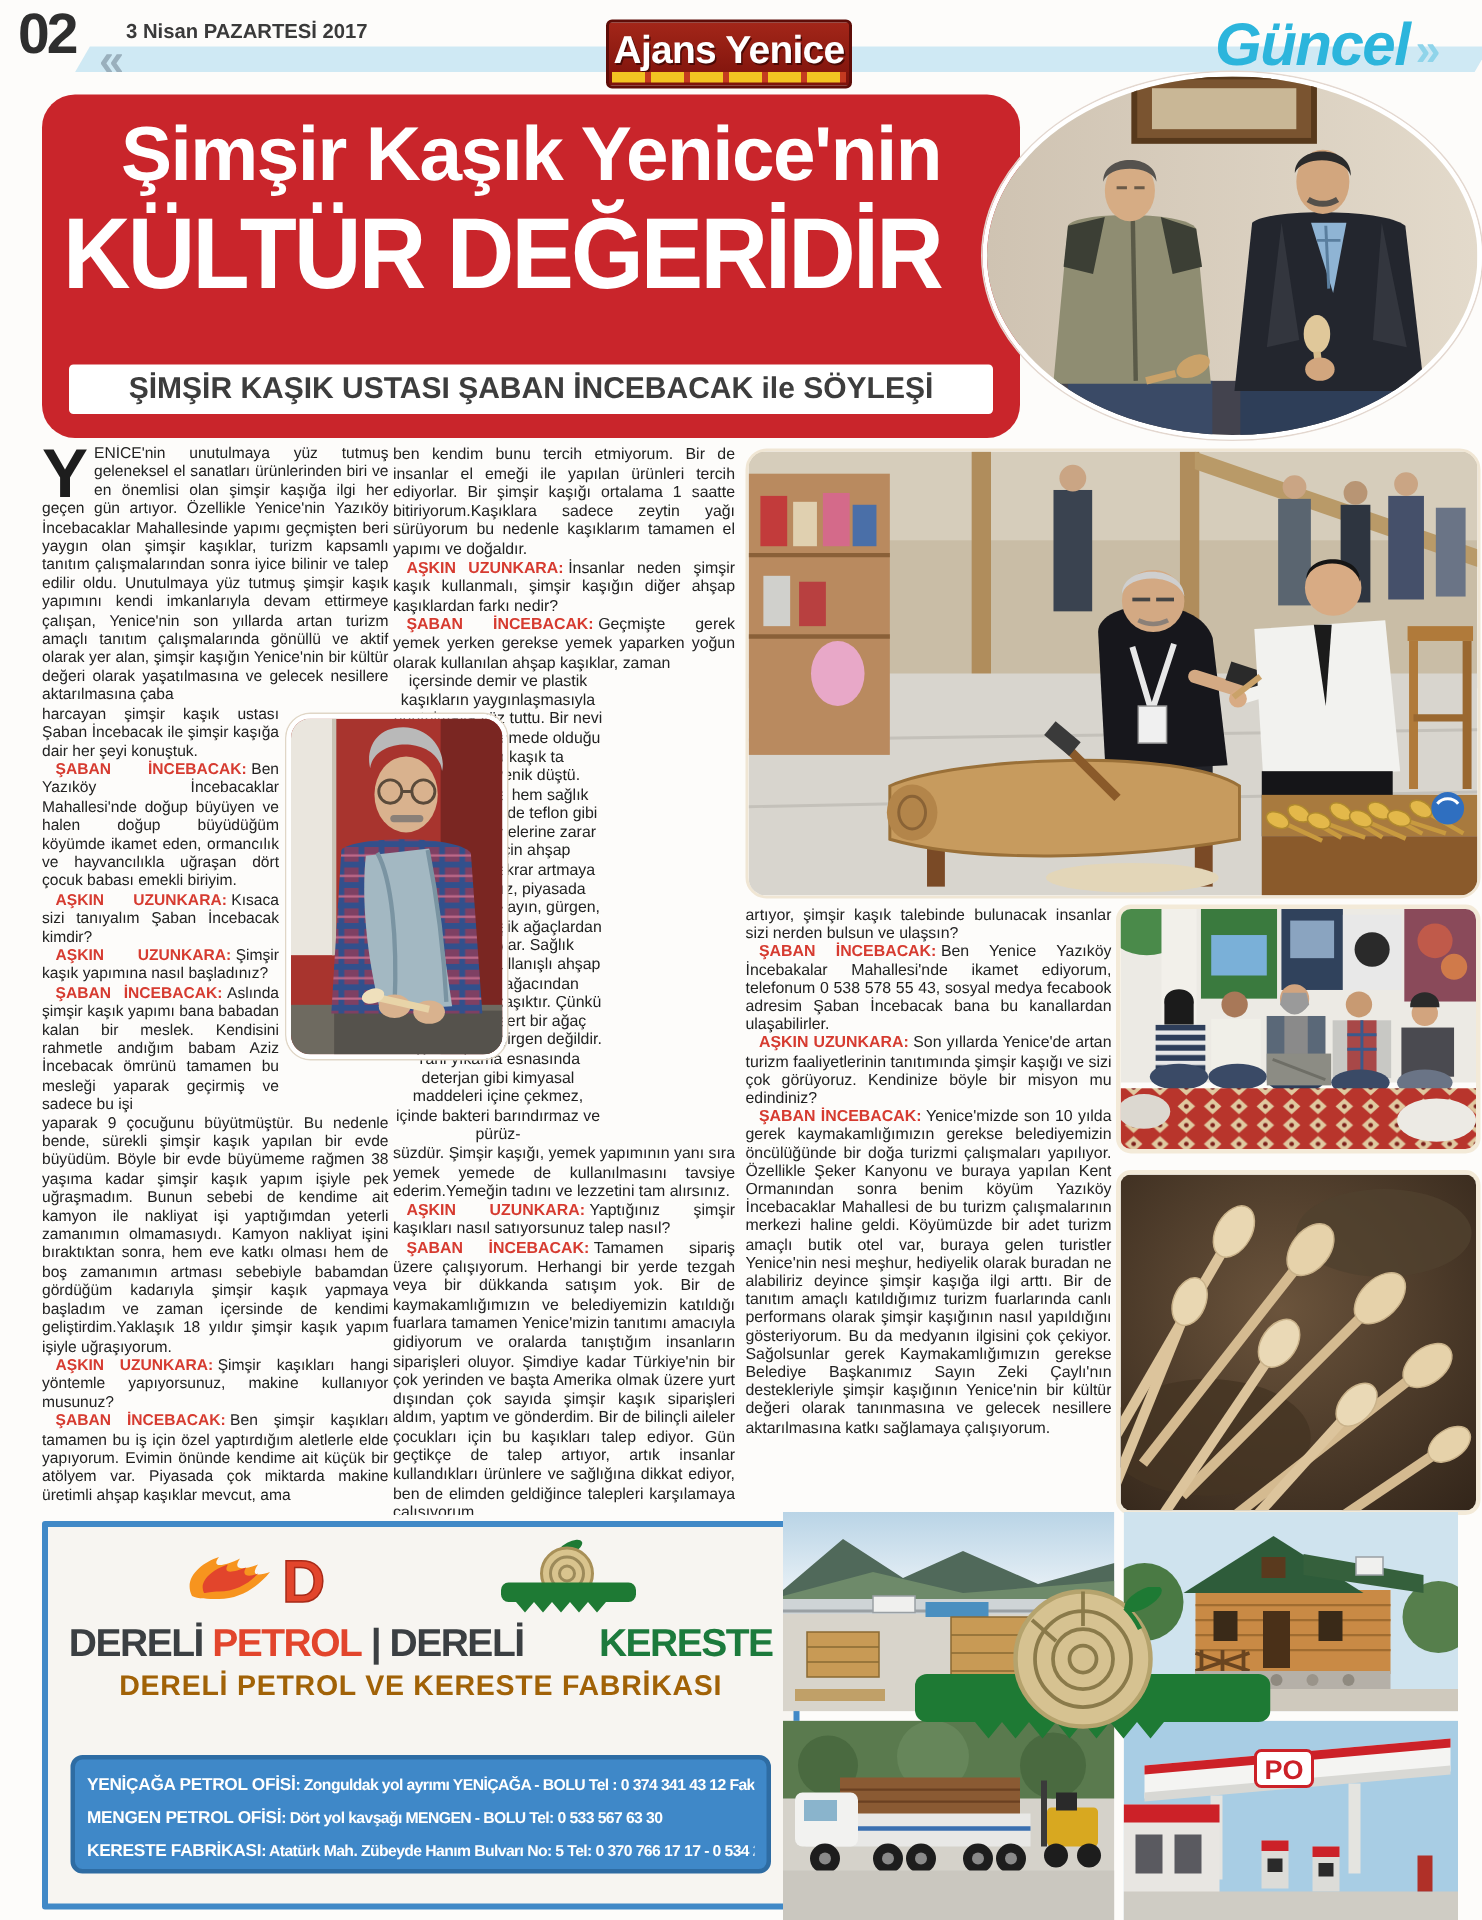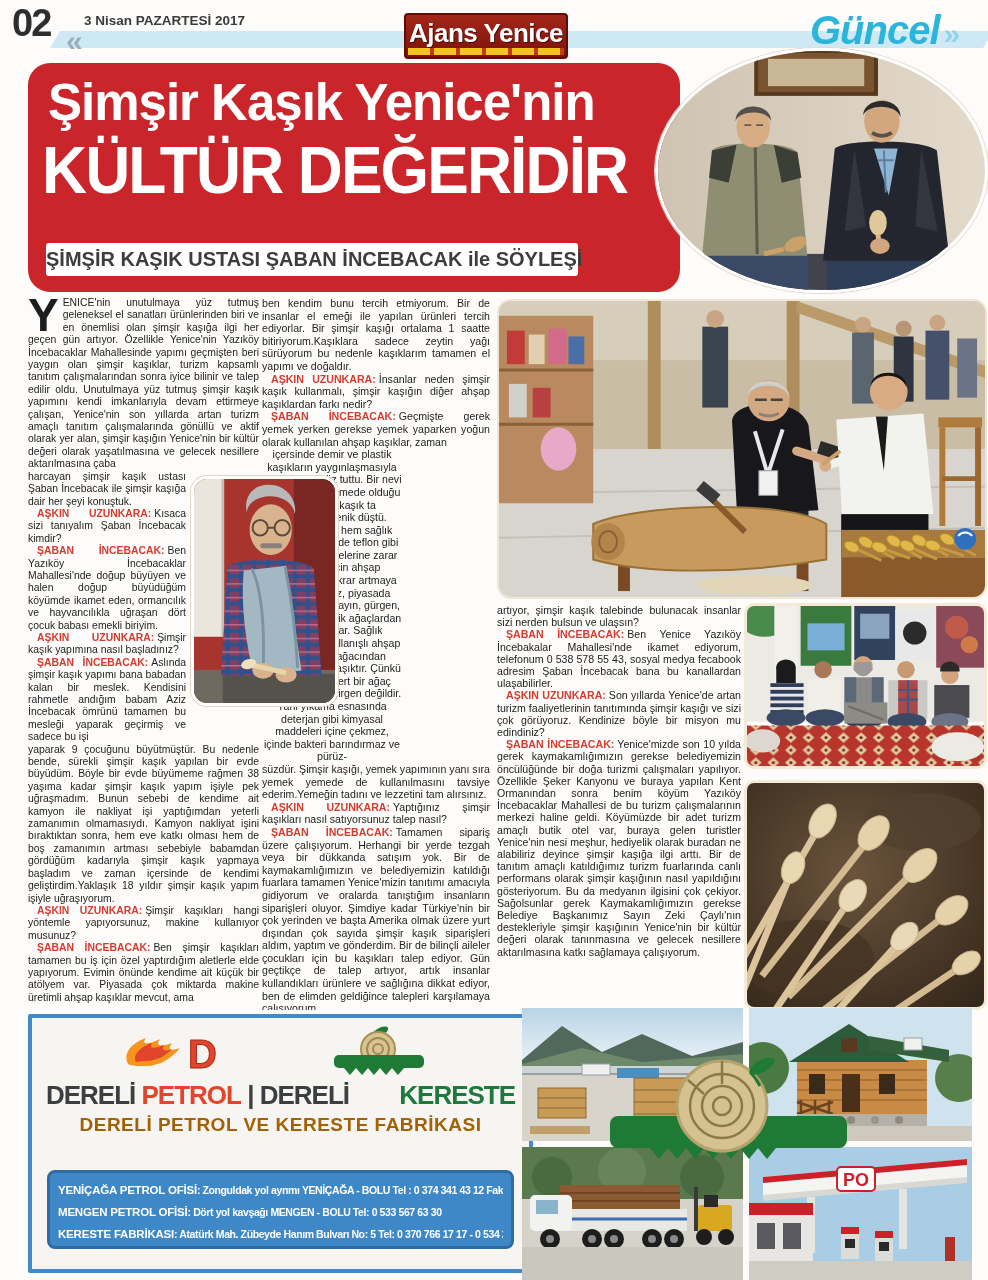--- a/index.html
+++ b/index.html
@@ -16,23 +16,23 @@
   .band { position:absolute; left:55px; top:31px; width:933px; height:17px; background:#cfe9f4; transform:skewX(-30deg); }
   .masthead { position:absolute; left:404px; top:13px; width:164px; height:46px; border-radius:4px;
     background:linear-gradient(#a32619,#7c120b); border:2px solid #5e0d08; text-align:center; z-index:2; }
   .mh-text { display:block; color:#fff; font-size:26px; font-weight:bold; line-height:36px; letter-spacing:-0.5px; text-shadow:1px 1px 0 #4a0a06; }
   .mh-strip { position:absolute; left:2px; right:2px; bottom:2px; height:7px;
     background:repeating-linear-gradient(90deg,#f2c422 0 22px,#c43a20 22px 26px); }
   .section { position:absolute; left:810px; top:8px; z-index:2; font-size:40px; font-weight:bold; font-style:italic; color:#2cb5dc; letter-spacing:-1px; }
   .chev-r { font-size:30px; color:#8fd4ea; margin-left:4px; font-style:normal; font-weight:bold; }
   
   .headline-box { position:absolute; left:28px; top:63px; width:652px; height:229px; background:#c9252b; border-radius:22px; z-index:1; }
-  .hl1 { position:absolute; left:20px; top:10px; width:612px; color:#fff; font-size:51px; font-weight:bold; letter-spacing:-1px; white-space:nowrap; }
+  .hl1 { position:absolute; left:20px; top:10px; width:612px; text-align:center; color:#fff; font-size:51px; font-weight:bold; letter-spacing:-1px; white-space:nowrap; }
   .hl2 { position:absolute; left:14px; top:68px; width:640px; color:#fff; font-size:67px; font-weight:bold; letter-spacing:-2px; white-space:nowrap; transform:scaleX(0.93); transform-origin:left; }
-  .subbar { position:absolute; left:18px; top:180px; width:532px; height:33px; background:#fff; border-radius:3px; text-align:center; font-size:20px; font-weight:bold; color:#3d3d3d; line-height:33px; white-space:nowrap; }
+  .subbar { position:absolute; left:18px; top:180px; width:616px; height:33px; background:#fff; border-radius:3px; text-align:center; font-size:20px; font-weight:bold; color:#3d3d3d; line-height:33px; white-space:nowrap; }
   
   .photo { position:absolute; overflow:hidden; }
   .photo svg { display:block; width:100%; height:100%; }
   .ellipse-photo { left:655px; top:48px; width:333px; height:245px; border-radius:50%; border:3px solid #fff; z-index:3; box-shadow:0 0 0 1px #e3d7cf; }
   .main-photo { left:497px; top:299px; width:490px; height:300px; border-radius:14px; border:2px solid #f0e6d4; }
   .inset-photo { left:191px; top:476px; width:147px; height:230px; border-radius:16px; border:3px solid #fff; box-shadow:0 0 0 1px #e0d6c6; z-index:2; }
   .group-photo { left:744px; top:603px; width:243px; height:166px; border-radius:10px; border:3px solid #f3ead8; }
   .spoons-photo { left:744px; top:780px; width:243px; height:230px; border-radius:10px; border:3px solid #f3ead8; }
   
   .col { position:absolute; overflow:hidden; text-align:justify; }
@@ -377,22 +377,22 @@
             <rect x="-3.5" width="7" height="110" fill="#d4ba90" stroke="none"></rect>
             <ellipse cy="-13" rx="10" ry="16" fill="#e6d2aa"></ellipse>
           </g>
       </g>
     </svg>
   </div>
 
   <div class="col col1">
     <p class="body"><span class="dropcap">Y</span><span>ENİCE'nin unutulmaya yüz tutmuş geleneksel el sanatları ürünlerinden biri ve en önemlisi olan şimşir kaşığa ilgi her geçen gün artıyor. Özellikle Yenice'nin Yazıköy İncebacaklar Mahallesinde yapımı geçmişten beri yaygın olan şimşir kaşıklar, turizm kapsamlı tanıtım çalışmalarından sonra iyice bilinir ve talep edilir oldu. Unutulmaya yüz tutmuş şimşir kaşık yapımını kendi imkanlarıyla devam ettirmeye çalışan, Yenice'nin son yıllarda artan turizm amaçlı tanıtım çalışmalarında gönüllü ve aktif olarak yer alan, şimşir kaşığın Yenice'nin bir kültür değeri olarak yaşatılmasına ve gelecek nesillere aktarılmasına çaba</span></p>
     <p class="narrow">harcayan şimşir kaşık ustası Şaban İncebacak ile şimşir kaşığa dair her şeyi konuştuk.</p>
+    <p class="narrow para"><span class="ql">ŞABAN İNCEBACAK:</span><span>Ben Yazıköy İncebacaklar Mahallesi'nde doğup büyüyen ve halen doğup büyüdüğüm köyümde ikamet eden, ormancılık ve hayvancılıkla uğraşan dört çocuk babası emekli biriyim.</span></p>
     <p class="narrow para"><span class="ql">AŞKIN UZUNKARA:</span><span>Kısaca sizi tanıyalım Şaban İncebacak kimdir?</span></p>
-    <p class="narrow para"><span class="ql">ŞABAN İNCEBACAK:</span><span>Ben Yazıköy İncebacaklar Mahallesi'nde doğup büyüyen ve halen doğup büyüdüğüm köyümde ikamet eden, ormancılık ve hayvancılıkla uğraşan dört çocuk babası emekli biriyim.</span></p>
     <p class="narrow para"><span class="ql">AŞKIN UZUNKARA:</span><span>Şimşir kaşık yapımına nasıl başladınız?</span></p>
     <p class="narrow para"><span class="ql">ŞABAN İNCEBACAK:</span><span>Aslında şimşir kaşık yapımı bana babadan kalan bir meslek. Kendisini rahmetle andığım babam Aziz İncebacak ömrünü tamamen bu mesleği yaparak geçirmiş ve sadece bu işi</span></p>
     <p>yaparak 9 çocuğunu büyütmüştür. Bu nedenle bende, sürekli şimşir kaşık yapılan bir evde büyüdüm. Böyle bir evde büyümeme rağmen 38 yaşıma kadar şimşir kaşık yapım işiyle pek uğraşmadım. Bunun sebebi de kendime ait kamyon ile nakliyat işi yaptığımdan yeterli zamanımın olmamasıydı. Kamyon nakliyat işini bıraktıktan sonra, hem eve katkı olması hem de boş zamanımın artması sebebiyle babamdan gördüğüm kadarıyla şimşir kaşık yapmaya başladım ve zaman içersinde de kendimi geliştirdim.Yaklaşık 18 yıldır şimşir kaşık yapım işiyle uğraşıyorum.</p>
     <p class="para"><span class="ql">AŞKIN UZUNKARA:</span><span>Şimşir kaşıkları hangi yöntemle yapıyorsunuz, makine kullanıyor musunuz?</span></p>
     <p class="para"><span class="ql">ŞABAN İNCEBACAK:</span><span>Ben şimşir kaşıkları tamamen bu iş için özel yaptırdığım aletlerle elde yapıyorum. Evimin önünde kendime ait küçük bir atölyem var. Piyasada çok miktarda makine üretimli ahşap kaşıklar mevcut, ama</span></p>
   </div>
 
   <div class="col col2">
     <p>ben kendim bunu tercih etmiyorum. Bir de insanlar el emeği ile yapılan ürünleri tercih ediyorlar. Bir şimşir kaşığı ortalama 1 saatte bitiriyorum.Kaşıklara sadece zeytin yağı sürüyorum bu nedenle kaşıklarım tamamen el yapımı ve doğaldır.</p>
     <p class="para"><span class="ql">AŞKIN UZUNKARA:</span><span>İnsanlar neden şimşir kaşık kullanmalı, şimşir kaşığın diğer ahşap kaşıklardan farkı nedir?</span></p>

